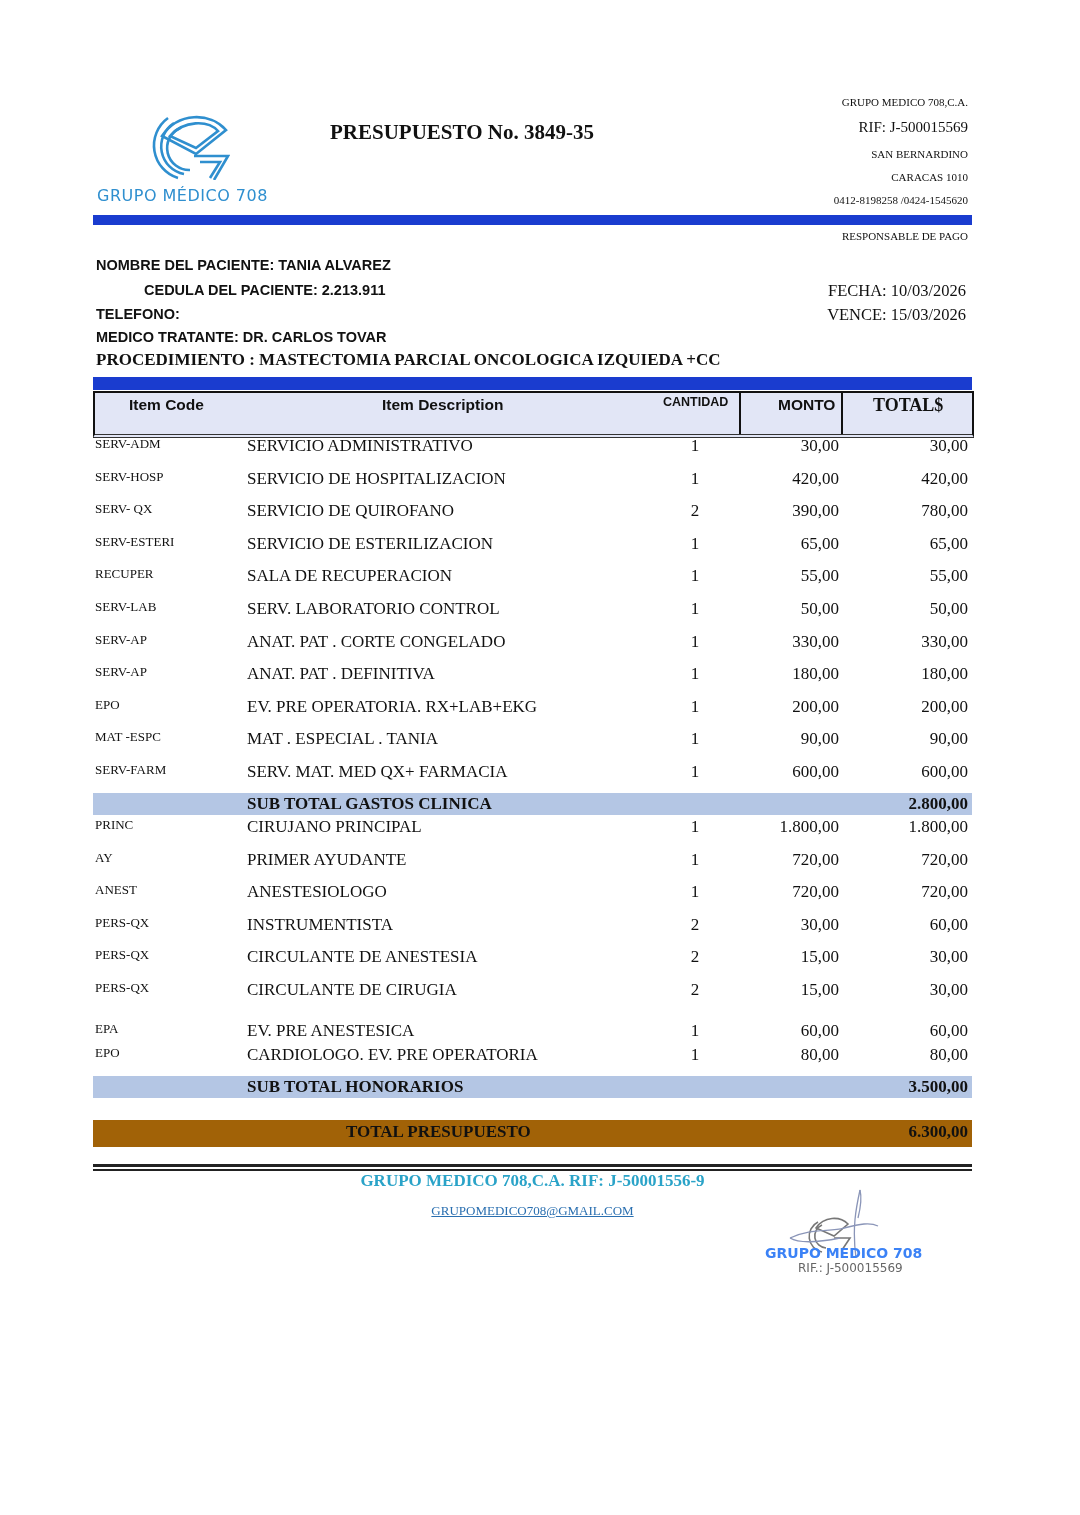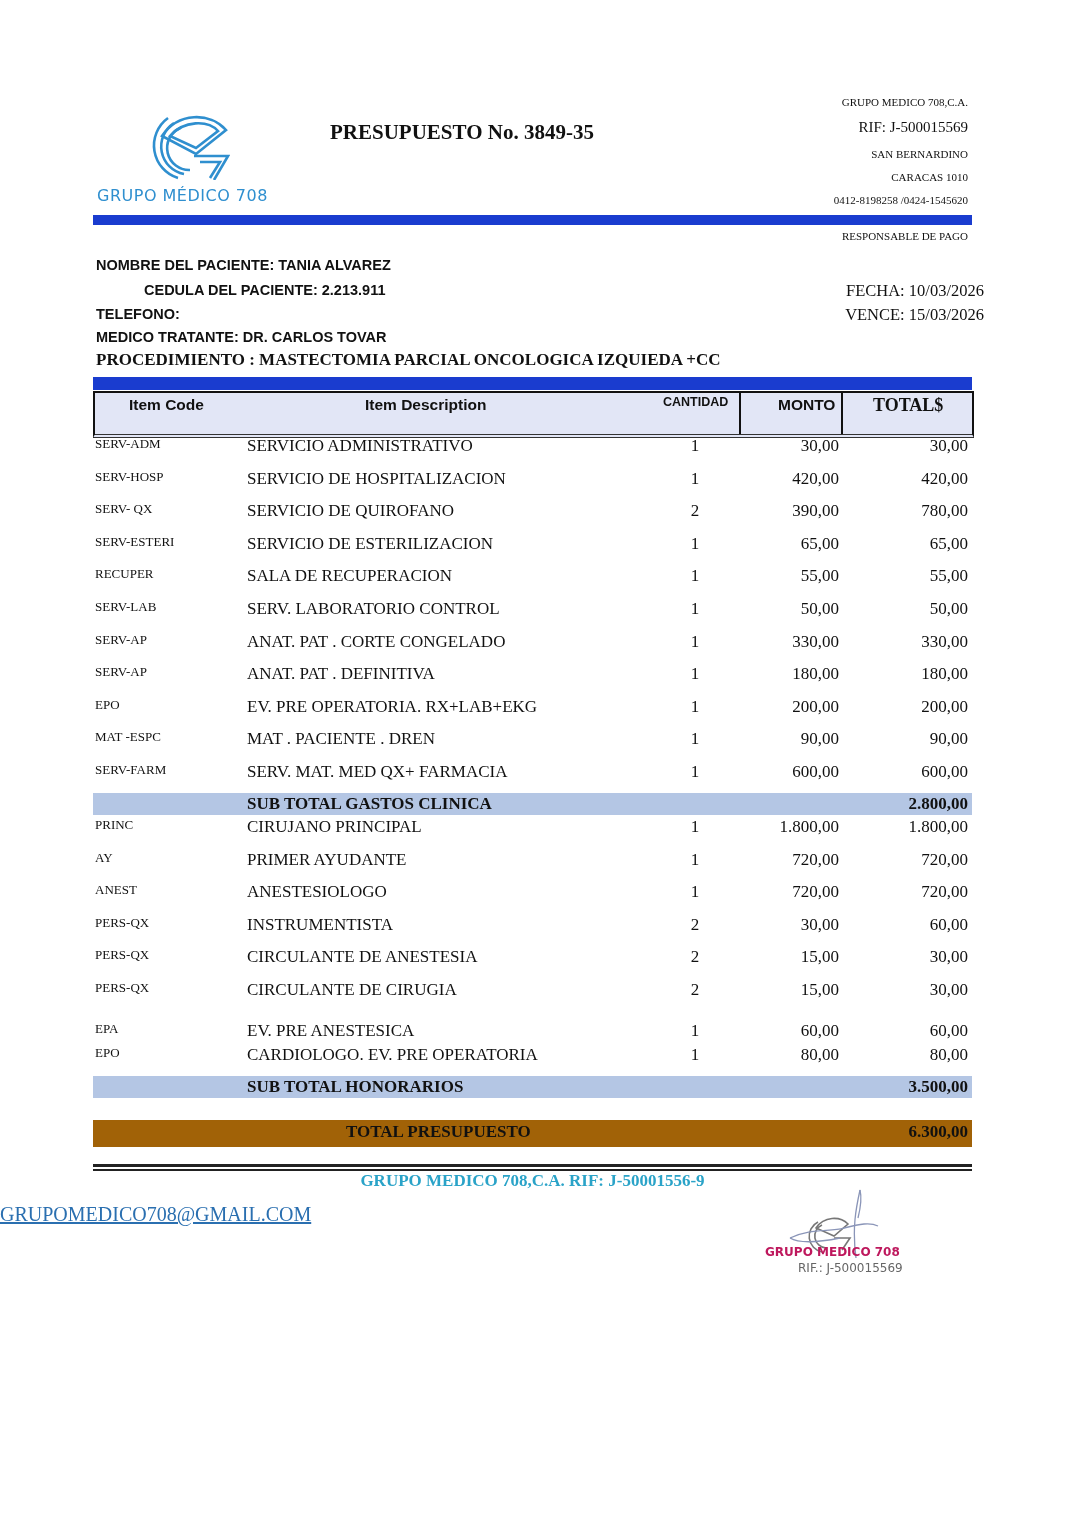--- a/index.html
+++ b/index.html
@@ -11,21 +11,21 @@
   
   .logo { left: 93px; top: 108px; width: 200px; height: 100px; }
   .logo svg { position: absolute; left: 55px; top: 0; }
   .logo-text { position: absolute; left: 4px; top: 78px; font-family: "DejaVu Sans", sans-serif; font-size: 16px; color: #2f8fcf; letter-spacing: 0.5px; white-space: nowrap; }
   .doc-title { left: 330px; top: 120px; font-size: 21px; font-weight: bold; white-space: nowrap; }
   .company { right: 112px; text-align: right; font-size: 11px; white-space: nowrap; }
   .blue-bar { left: 93px; width: 879px; background: #1a3ccf; }
 
   .pinfo { left: 96px; font-size: 14.5px; font-weight: bold; white-space: nowrap; }
   .proc { left: 96px; top: 350px; font-size: 17px; font-weight: bold; white-space: nowrap; text-align: center; }
-  .dates { right: 96px; text-align: center; font-size: 16.5px; white-space: nowrap; }
+  .dates { right: 114px; text-align: center; font-size: 16.5px; white-space: nowrap; }
 
   
   .thead { left: 93px; top: 391px; width: 877px; height: 41px; background: #e2e6f6; border: 2px solid #111; border-bottom: 4px double #333; box-sizing: content-box; }
   .th { position: absolute; top: 0; height: 41px; font-weight: bold; white-space: nowrap; }
   .th-div { position: absolute; top: 0; width: 2px; height: 41px; background: #111; }
 
   
   .row { position: absolute; left: 93px; width: 879px; height: 32px; font-family: Liberation Serif, serif; }
   .cell { position: absolute; white-space: nowrap; }
   .c-code { left: 2px; top: 2px; font-size: 13px; }
@@ -38,24 +38,24 @@
   .subtotal .lbl { position: absolute; left: 154px; top: 1px; font-size: 17px; font-weight: bold; white-space: nowrap; }
   .subtotal .val { position: absolute; right: 4px; top: 1px; font-size: 17px; font-weight: bold; white-space: nowrap; }
 
   .grand { position: absolute; left: 93px; top: 1120px; width: 879px; height: 27px; background: #a16207; }
   .grand .lbl { position: absolute; left: 253px; top: 2px; font-size: 17px; font-weight: bold; white-space: nowrap; }
   .grand .val { position: absolute; right: 4px; top: 2px; font-size: 17px; font-weight: bold; white-space: nowrap; }
 
   .dbl-line { position: absolute; left: 93px; top: 1164px; width: 879px; height: 7px; border-top: 3px solid #222; border-bottom: 2px solid #222; box-sizing: border-box; }
 
   .footer-co { position: absolute; left: 0; width: 1065px; text-align: center; top: 1171px; font-size: 17px; font-weight: bold; color: #2aa3c8; white-space: nowrap; }
-  .footer-mail { position: absolute; left: 0; width: 1065px; top: 1203px; font-size: 20px; color: #2a6fb0; text-decoration: underline; white-space: nowrap; }
+  .footer-mail { position: absolute; left: 0; width: 1065px; text-align: center; top: 1203px; font-size: 13px; color: #2a6fb0; text-decoration: underline; white-space: nowrap; }
 
   .stamp { position: absolute; left: 760px; top: 1188px; width: 150px; height: 90px; }
-  .stamp-text { position: absolute; left: 5px; top: 57px; font-family: "DejaVu Sans", sans-serif; font-size: 12px; font-weight: bold; color: #be185d; white-space: nowrap; }
+  .stamp-text { position: absolute; left: 5px; top: 57px; font-family: "DejaVu Sans", sans-serif; font-size: 14px; font-weight: bold; color: #3b82f6; white-space: nowrap; }
   .stamp-rif { position: absolute; left: 38px; top: 73px; font-family: "DejaVu Sans", sans-serif; font-size: 12px; color: #666; white-space: nowrap; }
 </style>
 </head>
 <body>
 
 <div class="abs logo">
   <svg width="82" height="72" viewBox="0 0 82 72">
     <g fill="none" stroke="#2f8fcf" stroke-width="2.6">
       <path d="M30 70 A34 34 0 0 1 20 10"></path>
       <path d="M36 66 A28 28 0 0 1 26 15"></path>
@@ -86,21 +86,21 @@
 <div class="abs pinfo sans" style="top:306px;">TELEFONO:</div>
 <div class="abs pinfo sans" style="top:329px;">MEDICO TRATANTE: DR.  CARLOS TOVAR</div>
 <div class="abs proc serif">PROCEDIMIENTO : MASTECTOMIA PARCIAL  ONCOLOGICA IZQUIEDA +CC</div>
 
 <div class="abs dates serif" style="top:281px;">FECHA: 10/03/2026</div>
 <div class="abs dates serif" style="top:305px;">VENCE: 15/03/2026</div>
 
 <div class="abs blue-bar" style="top:377px; height:13px;"></div>
 <div class="abs thead">
   <div class="th sans" style="left:34px; top:3px; font-size:15.5px;">Item Code</div>
-  <div class="th sans" style="left:270px; top:3px; font-size:15.5px;">Item Description</div>
+  <div class="th sans" style="left:287px; top:3px; font-size:15.5px;">Item Description</div>
   <div class="th sans" style="left:568px; top:2px; font-size:12.5px;">CANTIDAD</div>
   <div class="th-div" style="left:644px;"></div>
   <div class="th sans" style="left:683px; top:3px; font-size:15.5px;">MONTO</div>
   <div class="th-div" style="left:746px;"></div>
   <div class="th serif" style="left:778px; top:2px; font-size:18px;">TOTAL$</div>
 </div>
 
 <div id="clinic-rows">
     <div class="row serif" style="top: 434px;">
       <div class="cell c-code">SERV-ADM</div>
@@ -160,21 +160,21 @@
     </div>
     <div class="row serif" style="top: 694.8px;">
       <div class="cell c-code">EPO</div>
       <div class="cell c-desc">EV. PRE OPERATORIA. RX+LAB+EKG</div>
       <div class="cell c-qty">1</div>
       <div class="cell c-monto">200,00</div>
       <div class="cell c-total">200,00</div>
     </div>
     <div class="row serif" style="top: 727.4px;">
       <div class="cell c-code">MAT -ESPC</div>
-      <div class="cell c-desc">MAT . PACIENTE . DREN</div>
+      <div class="cell c-desc">MAT . ESPECIAL . TANIA</div>
       <div class="cell c-qty">1</div>
       <div class="cell c-monto">90,00</div>
       <div class="cell c-total">90,00</div>
     </div>
     <div class="row serif" style="top: 760px;">
       <div class="cell c-code">SERV-FARM</div>
       <div class="cell c-desc">SERV. MAT. MED QX+ FARMACIA</div>
       <div class="cell c-qty">1</div>
       <div class="cell c-monto">600,00</div>
       <div class="cell c-total">600,00</div>

